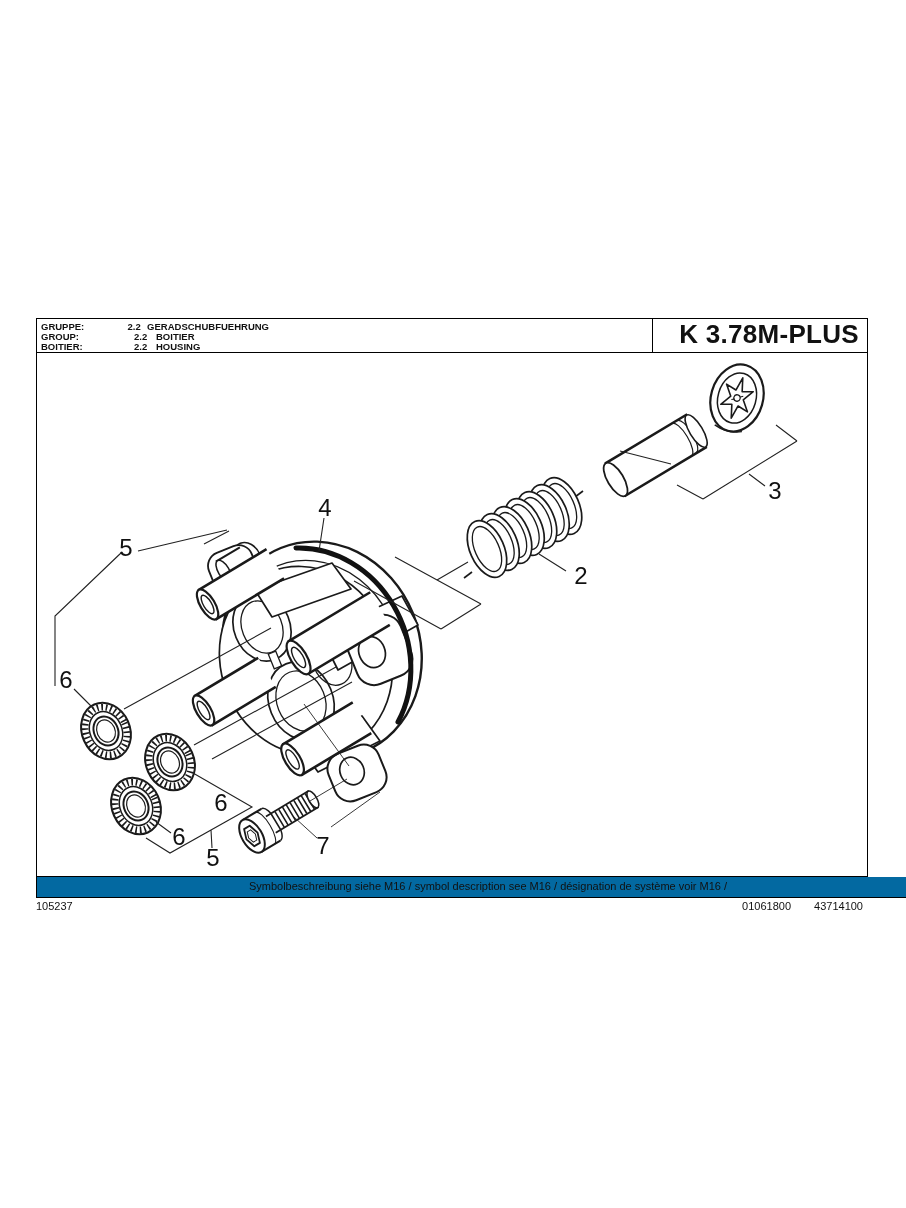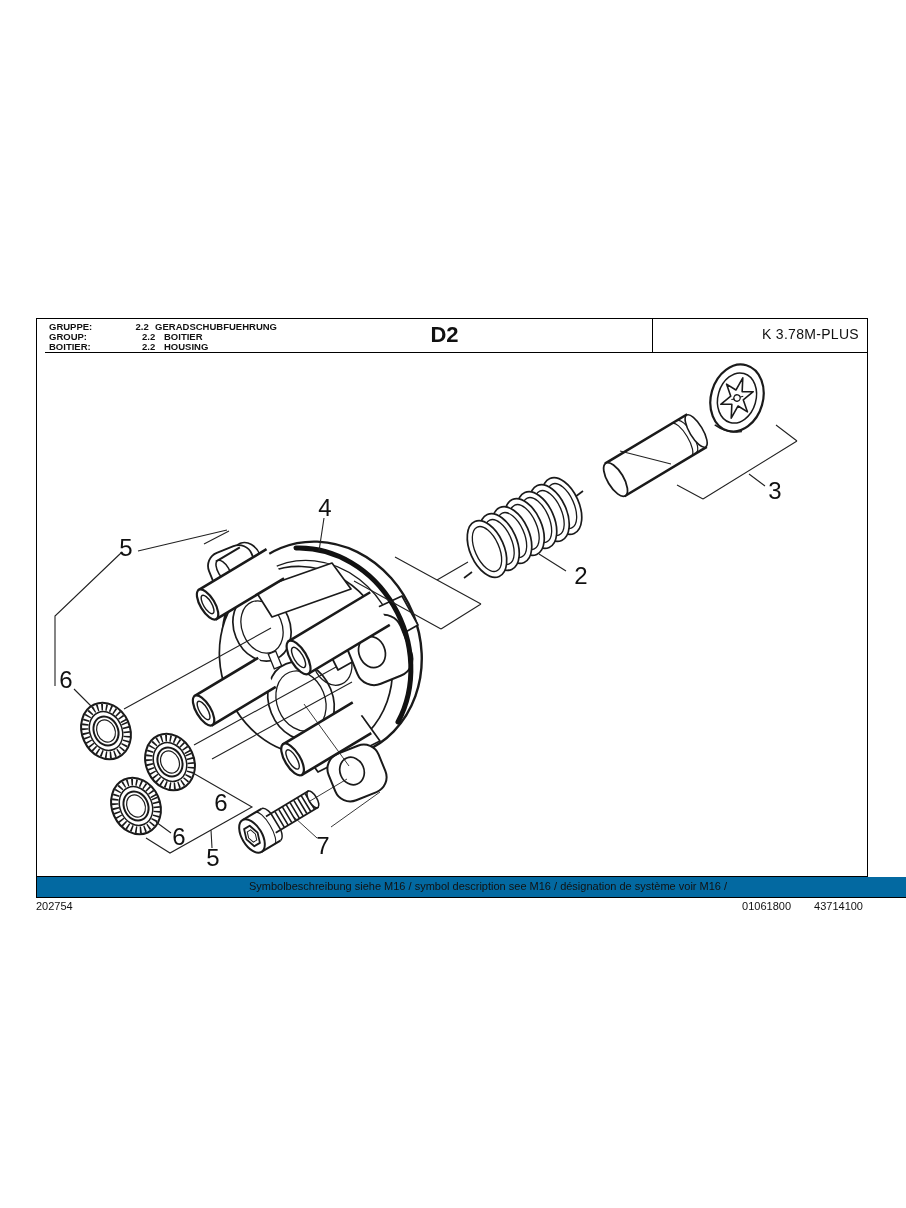--- a/index.html
+++ b/index.html
@@ -2,41 +2,41 @@
 <html><head>
 <meta charset="utf-8">
 <style>
   html,body{margin:0;padding:0;}
   body{
     width:906px;height:1208px;position:relative;overflow:hidden;
     background:#ffffff;font-family:"Liberation Sans", sans-serif;color:#111;
   }
   .frame{
     position:absolute;left:36px;top:318px;width:832px;height:559px;
-    border:1.5px solid #000;box-sizing:border-box;background:#fff;padding-left:8px;
+    border:1.5px solid #000;box-sizing:border-box;background:#fff;
   }
   .frame-header{
     display:flex;height:34px;border-bottom:1.5px solid #000;box-sizing:border-box;
   }
   .header-left{flex:1;display:flex;min-width:0;}
   .gruppe-block{
     width:232px;padding:3px 0 0 4px;box-sizing:border-box;
     font-size:9.5px;font-weight:bold;line-height:10.2px;white-space:nowrap;
   }
   .gruppe-row{display:flex;}
   .g-label{width:57px;}
   .g-code{width:22px;margin-left:36px;}
   .g-name{flex:1;}
   .sheet-code{
     flex:1;text-align:center;font-size:22px;font-weight:bold;line-height:32px;
     padding-right:40px;
   }
   .header-right{
     width:215px;border-left:1.5px solid #000;box-sizing:border-box;
-    text-align:right;padding-right:8px;font-size:14px;font-weight:normal;line-height:31px;
+    text-align:right;padding-right:8px;font-size:26px;font-weight:bold;line-height:31px;
     letter-spacing:0.3px;
   }
   .drawing-area{position:absolute;inset:34px 0 0 0;}
   .symbol-strip{
     position:absolute;left:36px;top:877px;width:904px;height:21px;
     border:1.5px solid #000;border-top:none;box-sizing:border-box;
     text-align:center;font-size:11px;line-height:18px;background:#0369a1;
   }
   .page-footer{
     position:absolute;left:36px;top:900px;width:832px;
@@ -65,33 +65,32 @@
           <span class="g-label">GROUP:</span>
           <span class="g-code">2.2</span>
           <span class="g-name">BOITIER</span>
         </div>
         <div class="gruppe-row">
           <span class="g-label">BOITIER:</span>
           <span class="g-code">2.2</span>
           <span class="g-name">HOUSING</span>
         </div>
       </div>
-      <div class="sheet-code">D2</div>
     </div>
     <div class="header-right">K 3.78M-PLUS</div>
   </div>
   <div class="drawing-area"></div>
 </div>
 
 <div class="symbol-strip">
   <span>Symbolbeschreibung siehe M16 / symbol description see M16 / désignation de système voir M16 /</span>
 </div>
 
 <div class="page-footer">
-  <span>202754</span>
+  <span>105237</span>
   <span class="codes">
     <span>01061800</span>
     <span>43714100</span>
   </span>
 </div>
 
 <svg class="diagram-svg" width="906" height="1208" viewBox="0 0 906 1208" xmlns="http://www.w3.org/2000/svg">
 
   <g stroke="#1a1a1a" fill="none">
 

